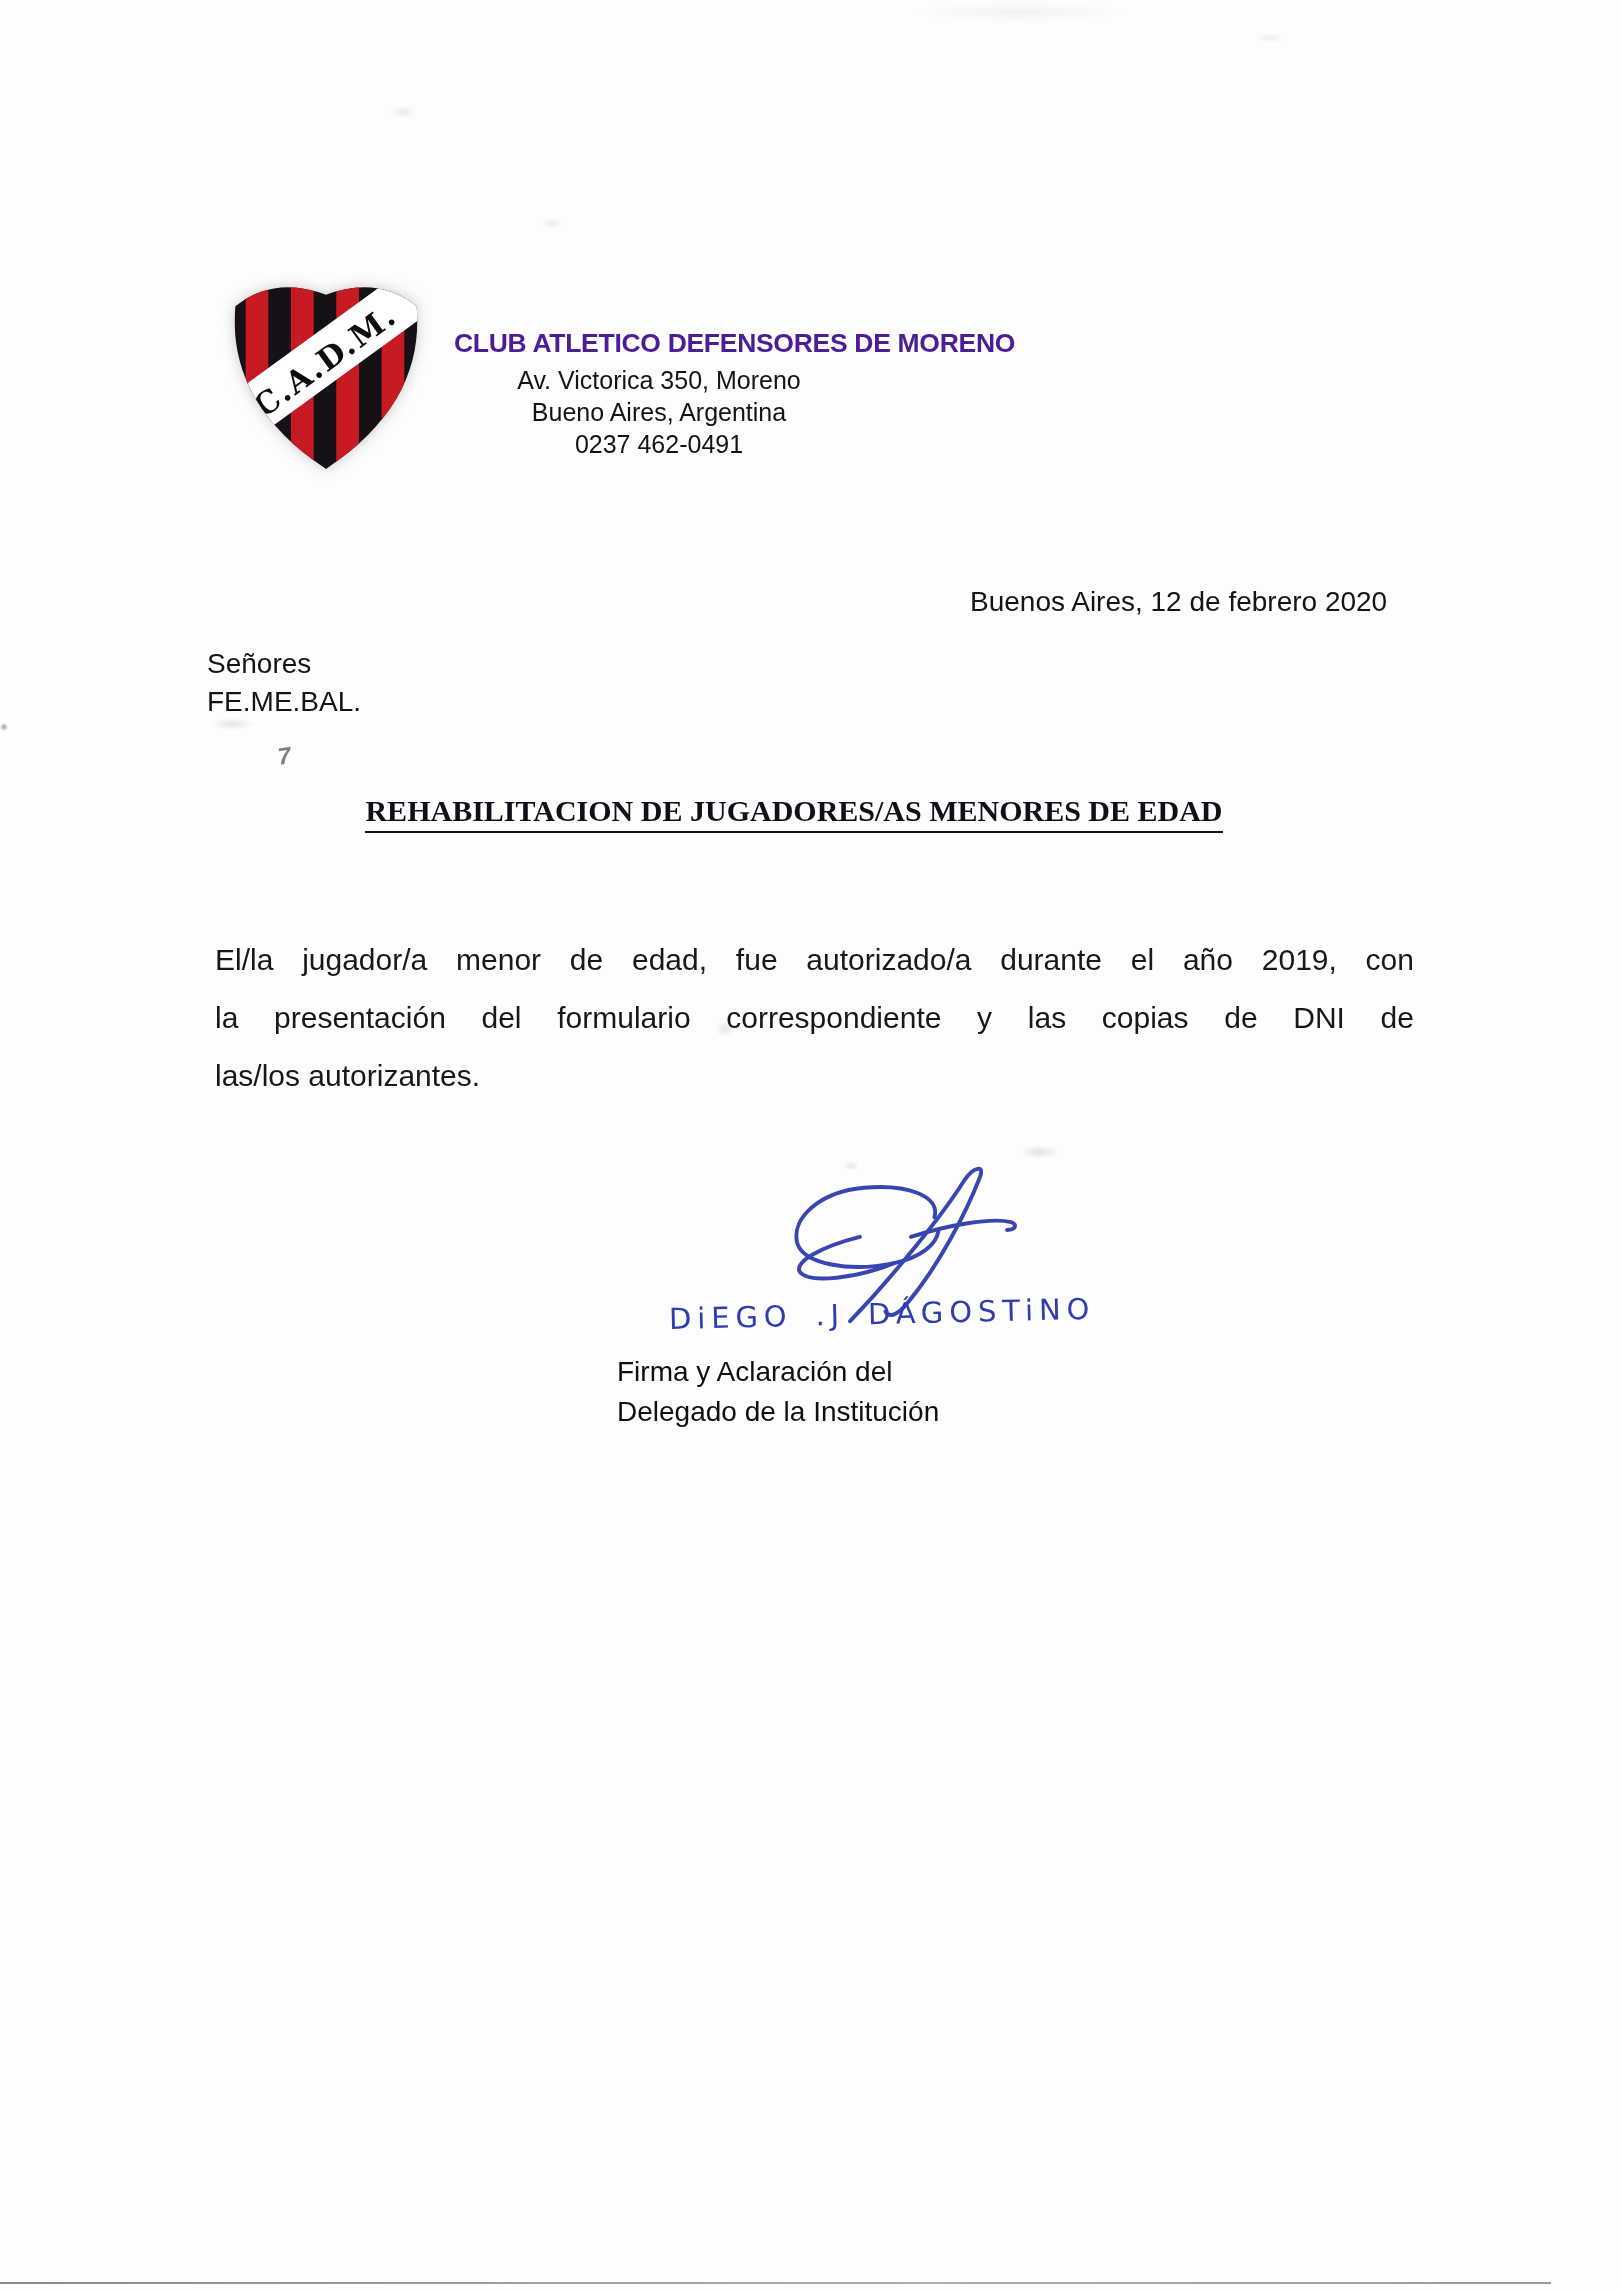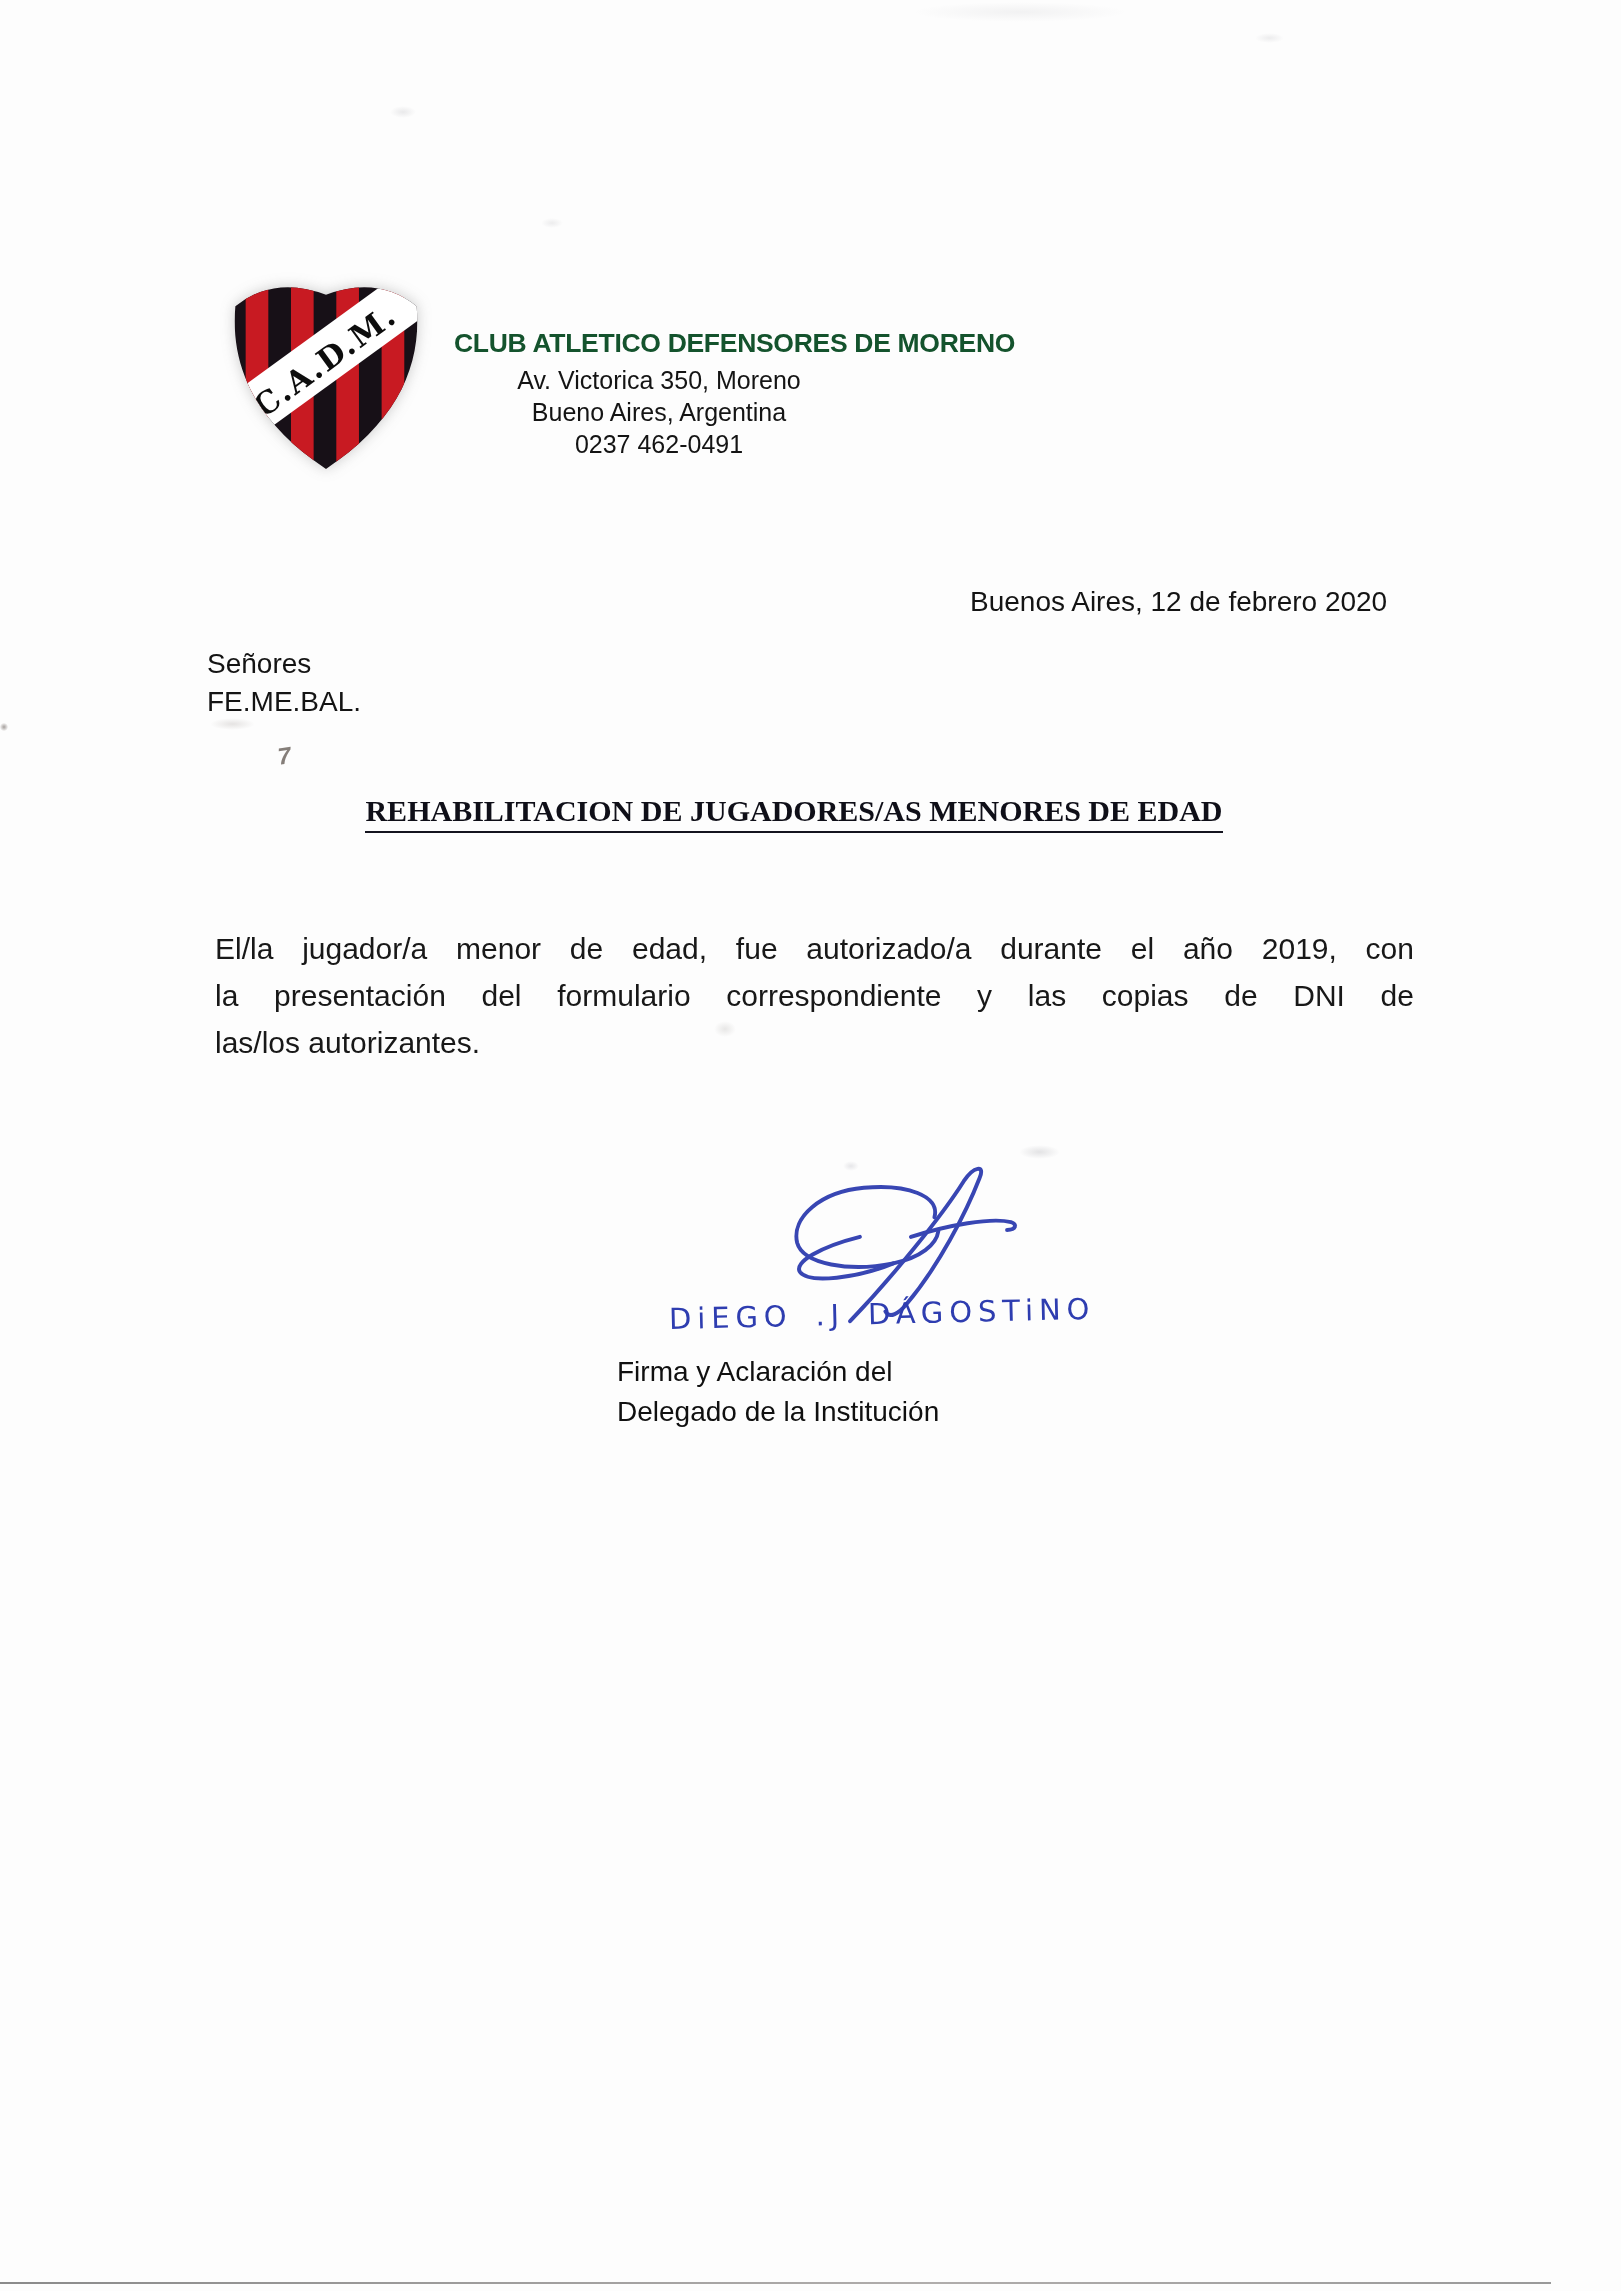--- a/index.html
+++ b/index.html
@@ -14,21 +14,21 @@
   }
   
   .crest {
     position:absolute; left:223px; top:263px; width:206px; height:214px;
     filter:drop-shadow(0 0 6.9px rgba(70,70,70,0.28));
   }
   .letterhead {
     position:absolute; left:454px; top:328px; width:461px;
   }
   .club-name {
-    font-size:26.5px; font-weight:bold; color:#14532d; letter-spacing:-0.3px; white-space:nowrap;
+    font-size:26.5px; font-weight:bold; color:#4c1d95; letter-spacing:-0.3px; white-space:nowrap;
   }
   .club-address {
     margin-top:5px; padding-right:51px;
     text-align:center; font-size:25px; line-height:32px; color:#141414;
   }
   
   .date-line {
     position:absolute; left:970px; top:586px;
     font-size:28px; color:#141414; white-space:nowrap;
   }
@@ -45,21 +45,21 @@
     position:absolute; left:348px; top:794px; width:892px; text-align:center;
     font-size:30px; font-weight:bold; color:#0f0f18; white-space:nowrap;
   }
   .subject-title span {
     display:inline-block; border-bottom:2.9px solid #14141f; padding-bottom:3px;font-family:Liberation Serif, serif;
   }
   .body-par {
     position:absolute; left:215px; top:925px; width:1199px;
     font-size:30px; line-height:47px; color:#181818;
   }
-  .body-line { text-align:justify; text-align-last:justify; }
+  .body-line { text-align:justify; text-align-last:justify;margin-top:11px; }
   .body-line.last { text-align:left; text-align-last:left; }
   
   .signature-svg { position:absolute; left:701px; top:1127px; width:412px; height:206px; }
   .signed-name {
     position:absolute; left:669px; top:1296px; width:500px;
     font-size:29px; letter-spacing:5.9px; word-spacing:7.8px; white-space:nowrap;
     color:#2e3db0; transform:rotate(-1.4deg);
     font-family:"DejaVu Sans", sans-serif;
   }
   .sign-caption {

